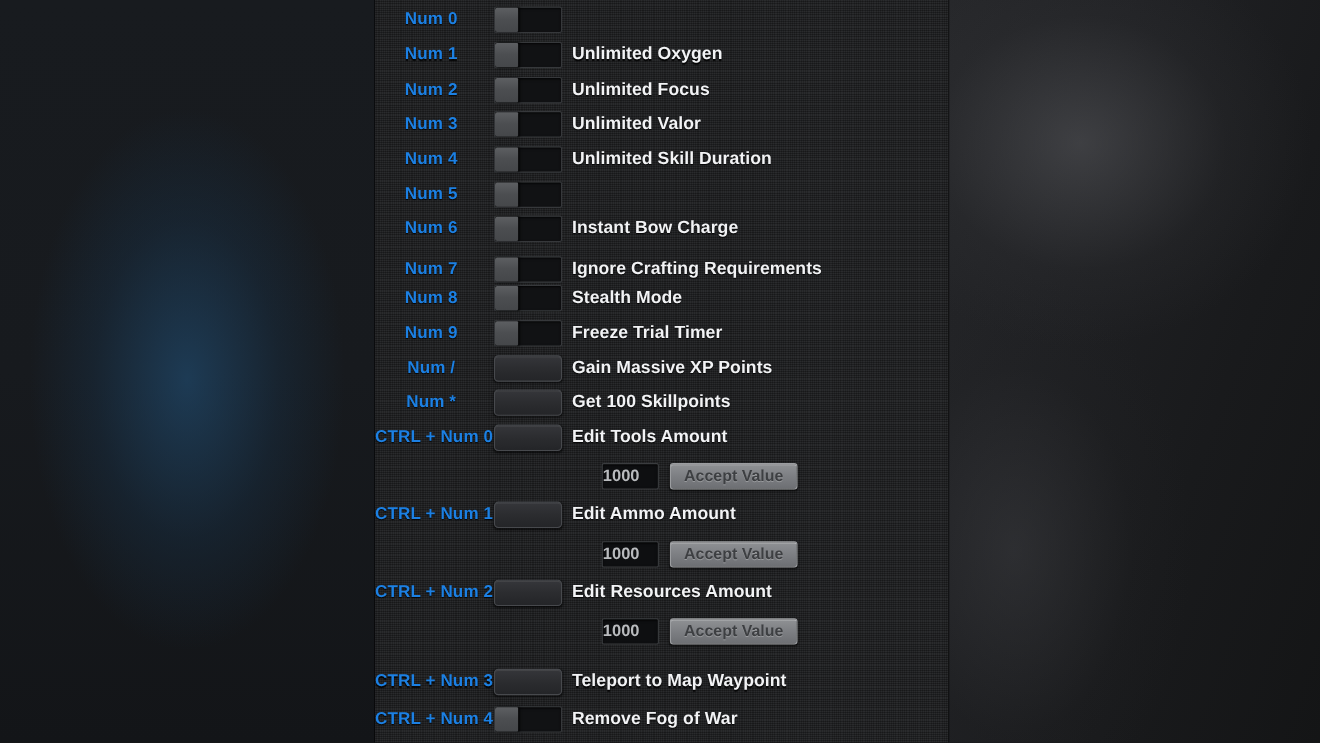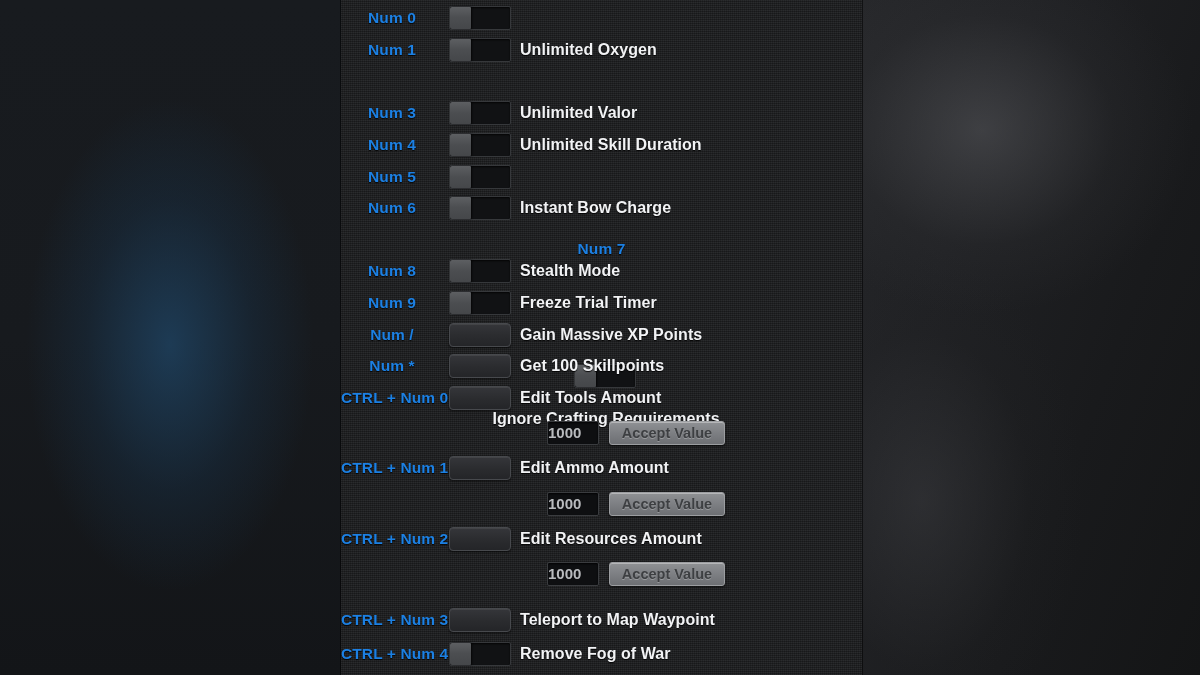--- a/index.html
+++ b/index.html
@@ -202,20 +202,29 @@
       </div>
       <div class="row" style="top: 34px;">
         <div class="hotkey">Num 1</div>
         <div class="ctl-slot">
           <div class="toggle">
             <div class="knob"></div>
           </div>
         </div>
         <div class="label">Unlimited Oxygen</div>
       </div>
+      <div class="row" style="top: 66px;">
+        <div class="hotkey">Num 2</div>
+        <div class="ctl-slot">
+          <div class="toggle">
+            <div class="knob"></div>
+          </div>
+        </div>
+        <div class="label">Unlimited Focus</div>
+      </div>
       <div class="row" style="top: 97px;">
         <div class="hotkey">Num 3</div>
         <div class="ctl-slot">
           <div class="toggle">
             <div class="knob"></div>
           </div>
         </div>
         <div class="label">Unlimited Valor</div>
       </div>
       <div class="row" style="top: 129px;">
@@ -237,21 +246,21 @@
       </div>
       <div class="row" style="top: 192px;">
         <div class="hotkey">Num 6</div>
         <div class="ctl-slot">
           <div class="toggle">
             <div class="knob"></div>
           </div>
         </div>
         <div class="label">Instant Bow Charge</div>
       </div>
-      <div class="row" style="top: 240px; flex-direction: column;">
+      <div class="row" style="top: 229px;">
         <div class="hotkey">Num 7</div>
         <div class="ctl-slot">
           <div class="toggle">
             <div class="knob"></div>
           </div>
         </div>
         <div class="label">Ignore Crafting Requirements</div>
       </div>
       <div class="row" style="top: 255px;">
         <div class="hotkey">Num 8</div>

